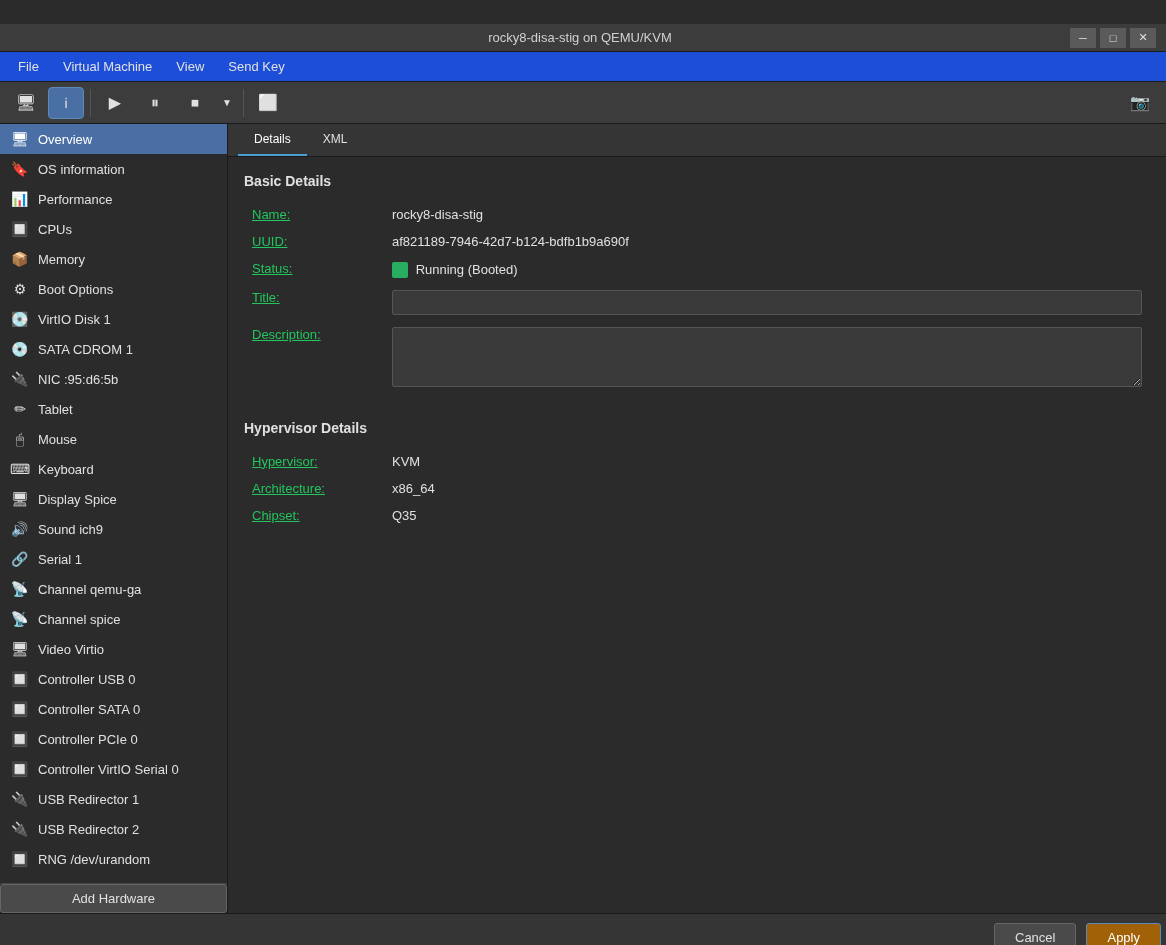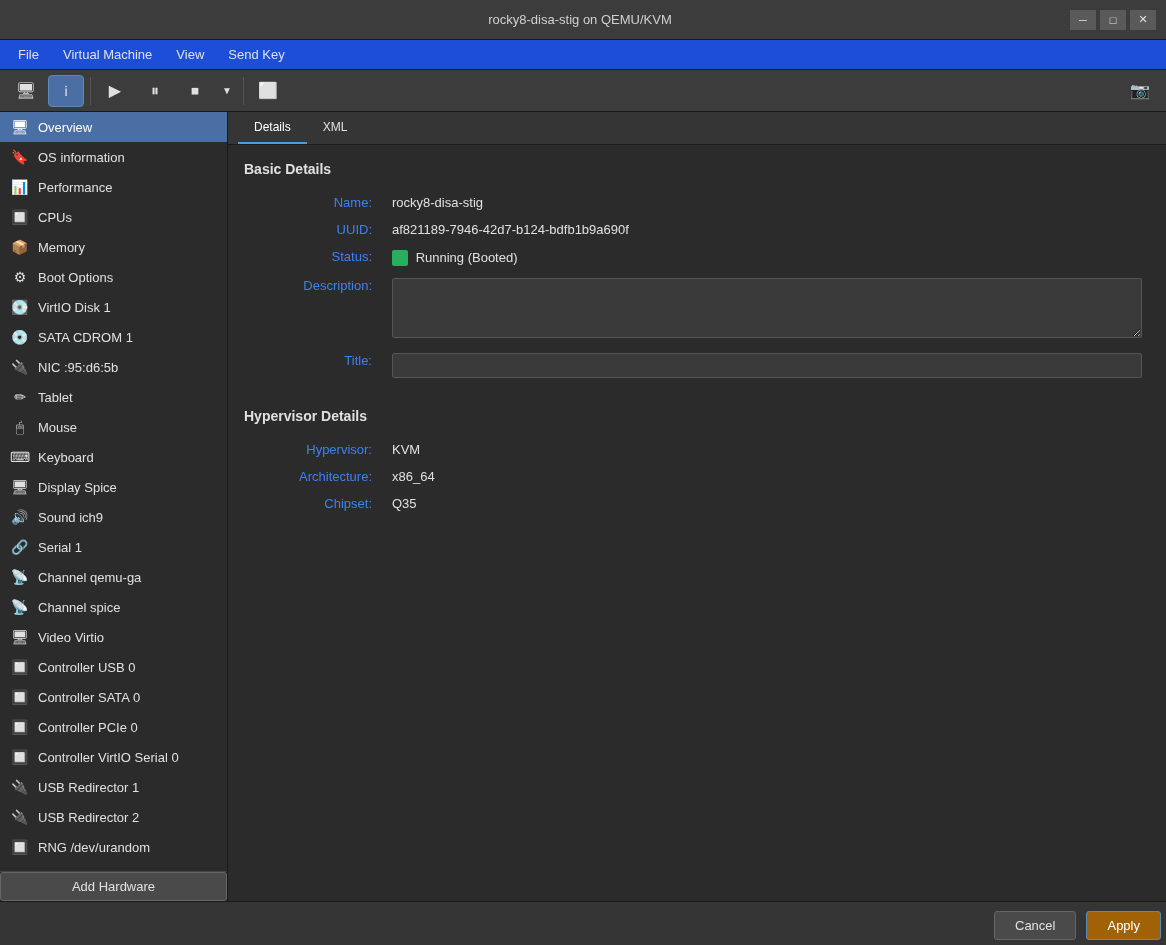--- a/index.html
+++ b/index.html
@@ -8,26 +8,27 @@
       font-size: 13px;
       background: #2b2b2b;
       color: #e0e0e0;
       width: 1166px;
       height: 945px;
       overflow: hidden;
     }
     
     .titlebar {
       background: #3c3c3c;
-      height: 40px;
+      height: 28px;
       display: flex;
       align-items: center;
       justify-content: space-between;
       padding: 0 10px;
       border-bottom: 1px solid #1a1a1a;
+      margin-top: 24px;
     }
     .titlebar-title {
       flex: 1;
       text-align: center;
       font-size: 13px;
       color: #d0d0d0;
     }
     .titlebar-buttons {
       display: flex;
       gap: 4px;
@@ -197,24 +198,25 @@
     .details-table {
       width: 100%;
       border-collapse: collapse;
       margin-bottom: 24px;
     }
     .details-table tr td {
       padding: 6px 8px;
       vertical-align: top;
     }
     .details-table tr td:first-child {
-      color: #3b82f6;
+      color: #22c55e;
       width: 140px;
-      text-align: right;
+      text-align: left;
       padding-right: 12px;
+      text-decoration: underline;
     }
     .details-table tr td:last-child {
       color: #e0e0e0;
     }
     .field-input {
       background: #3a3a3a;
       border: 1px solid #555;
       color: #e0e0e0;
       padding: 4px 6px;
       font-size: 13px;
@@ -459,29 +461,29 @@
           <td>af821189-7946-42d7-b124-bdfb1b9a690f</td>
         </tr>
         <tr>
           <td>Status:</td>
           <td>
             <span class="status-icon"></span>
             <span class="status-text">Running (Booted)</span>
           </td>
         </tr>
         <tr>
+          <td>Title:</td>
+          <td>
+            <input class="field-input" type="text" value="" style="">
+          </td>
+        </tr>
+        <tr>
           <td>Description:</td>
           <td>
             <textarea class="field-textarea" style=""></textarea>
-          </td>
-        </tr>
-        <tr>
-          <td>Title:</td>
-          <td>
-            <input class="field-input" type="text" value="" style="">
           </td>
         </tr>
       </tbody>
         </table>
 
       <div class="section-title">Hypervisor Details</div>
       <table class="details-table">
         <tbody>
             <tr>
           <td>Hypervisor:</td>

